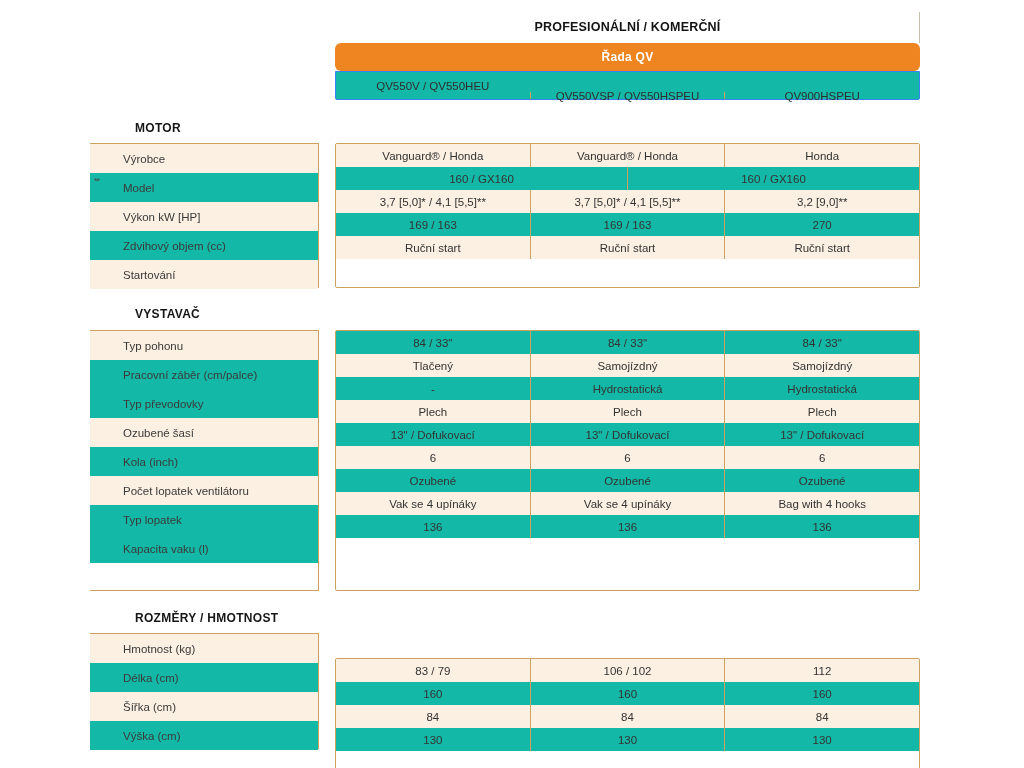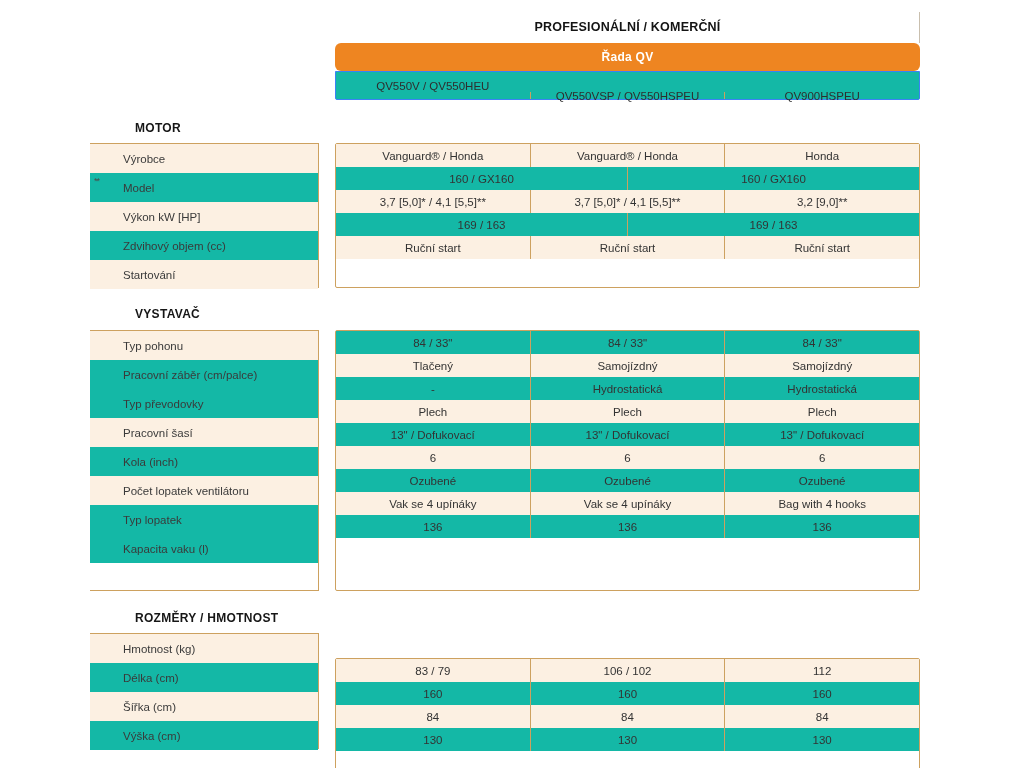--- a/index.html
+++ b/index.html
@@ -92,33 +92,34 @@
           <div class="value-cell">160 / GX160</div>
         </div>
         <div class="value-row shade-peach">
           <div class="value-cell">3,7 [5,0]* / 4,1 [5,5]**</div>
           <div class="value-cell">3,7 [5,0]* / 4,1 [5,5]**</div>
           <div class="value-cell">3,2 [9,0]**</div>
         </div>
         <div class="value-row shade-white">
           <div class="value-cell">169 / 163</div>
           <div class="value-cell">169 / 163</div>
+          <div class="value-cell">270</div>
         </div>
         <div class="value-row shade-peach">
           <div class="value-cell">Ruční start</div>
           <div class="value-cell">Ruční start</div>
           <div class="value-cell">Ruční start</div>
         </div>
       </div>
       <div class="section-heading" style="top: 307px;">VYSTAVAČ</div>
       <div class="label-block" style="top: 330px; height: 261px;">
         <div class="label-row shade-peach">Typ pohonu</div>
         <div class="label-row shade-white">Pracovní záběr (cm/palce)</div>
         <div class="label-row shade-white">Typ převodovky</div>
-        <div class="label-row shade-peach">Pracovní šasí</div>
+        <div class="label-row shade-peach">Ozubené šasí</div>
         <div class="label-row shade-white">Kola (inch)</div>
         <div class="label-row shade-peach">Počet lopatek ventilátoru</div>
         <div class="label-row shade-white">Typ lopatek</div>
         <div class="label-row shade-white">Kapacita vaku (l)</div>
       </div>
       <div class="value-table" style="top: 330px; height: 261px;">
         <div class="value-row shade-white">
           <div class="value-cell">84 / 33"</div>
           <div class="value-cell">84 / 33"</div>
           <div class="value-cell">84 / 33"</div>

